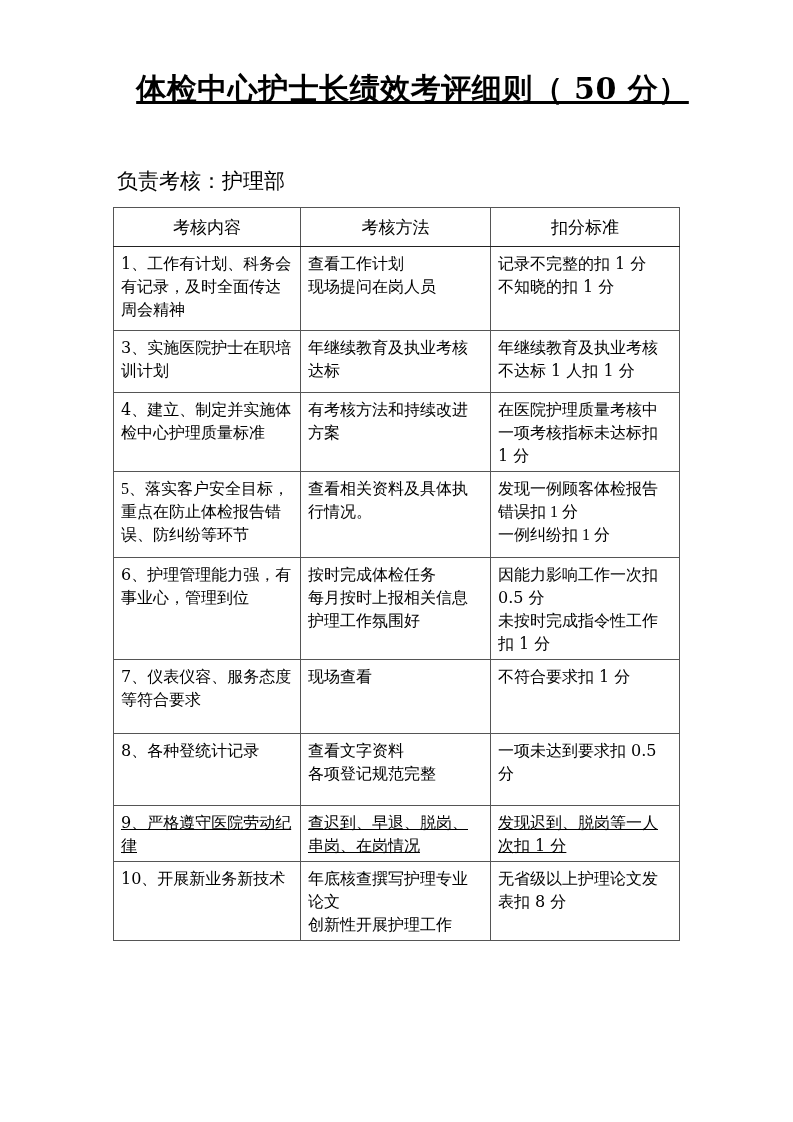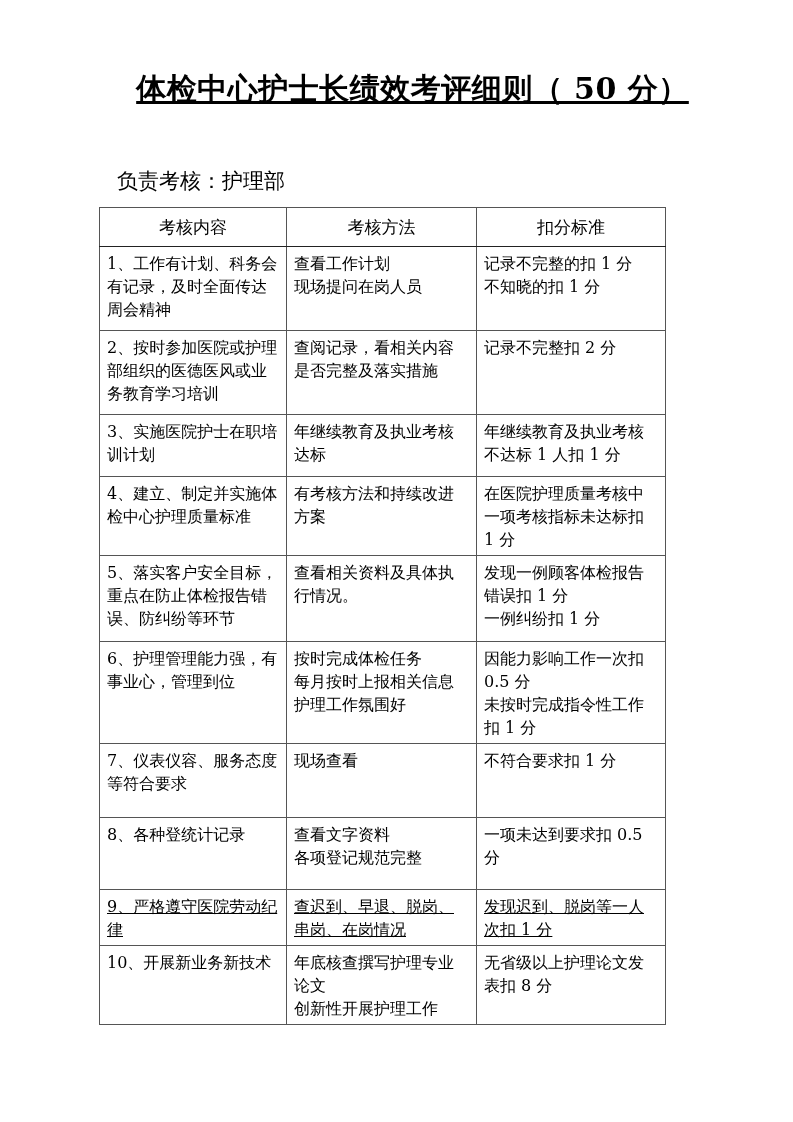--- a/index.html
+++ b/index.html
@@ -58,21 +58,21 @@
   .meta-right {
     position: absolute;
     left: 308px;
     top: 0;
     white-space: nowrap;
   }
 
   
   .grade-table {
     position: absolute;
-    left: 99px;
+    left: 113px;
     top: 207px;
     width: 566px;
     border-collapse: collapse;
     table-layout: fixed;
     border: 1.6px solid #222222;
   }
   .grade-table col.c1 { width: 187px; }
   .grade-table col.c2 { width: 190px; }
   .grade-table col.c3 { width: 189px; }
 
@@ -99,21 +99,21 @@
   .cell-line {
     display: block;
     white-space: pre-wrap;
   }
 
   
   tr[data-row="0"] td { height: 74px; margin-top: 28px; }
   tr[data-row="1"] td { height: 74px; }
   tr[data-row="2"] td { height: 52px; }
   tr[data-row="3"] td { height: 54px; }
-  tr[data-row="4"] td { height: 76px; }
+  tr[data-row="4"] td { height: 76px; font-family: Liberation Serif, serif; }
   tr[data-row="5"] td { height: 90px; }
   tr[data-row="6"] td { height: 64px; }
   tr[data-row="7"] td { height: 62px; }
   tr[data-row="8"] td { height: 43px; text-decoration: underline; }
   tr[data-row="9"] td { height: 60px; }
 </style>
 </head>
 <body>
 
 <div class="page">
@@ -144,31 +144,20 @@
           </td>
           <td>
             <span class="cell-line">查看工作计划</span>
             <span class="cell-line">现场提问在岗人员</span>
           </td>
           <td>
             <span class="cell-line">记录不完整的扣 1 分</span>
             <span class="cell-line">不知晓的扣 1 分</span>
           </td>
         </tr>
-        <tr data-row="1">
-          <td>
-            <span class="cell-line">2、按时参加医院或护理部组织的医德医风或业务教育学习培训</span>
-          </td>
-          <td>
-            <span class="cell-line">查阅记录，看相关内容是否完整及落实措施</span>
-          </td>
-          <td>
-            <span class="cell-line">记录不完整扣 2 分</span>
-          </td>
-        </tr>
         <tr data-row="2">
           <td>
             <span class="cell-line">3、实施医院护士在职培训计划</span>
           </td>
           <td>
             <span class="cell-line">年继续教育及执业考核达标</span>
           </td>
           <td>
             <span class="cell-line">年继续教育及执业考核不达标 1 人扣 1 分</span>
           </td>

